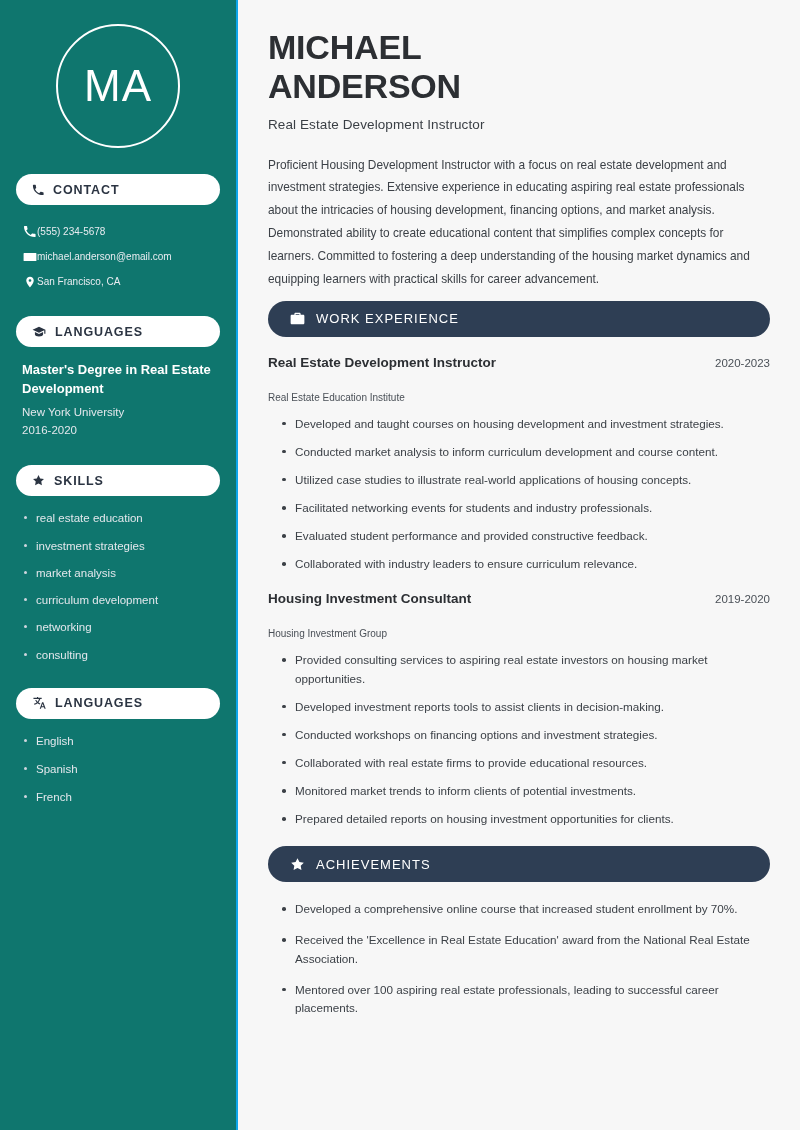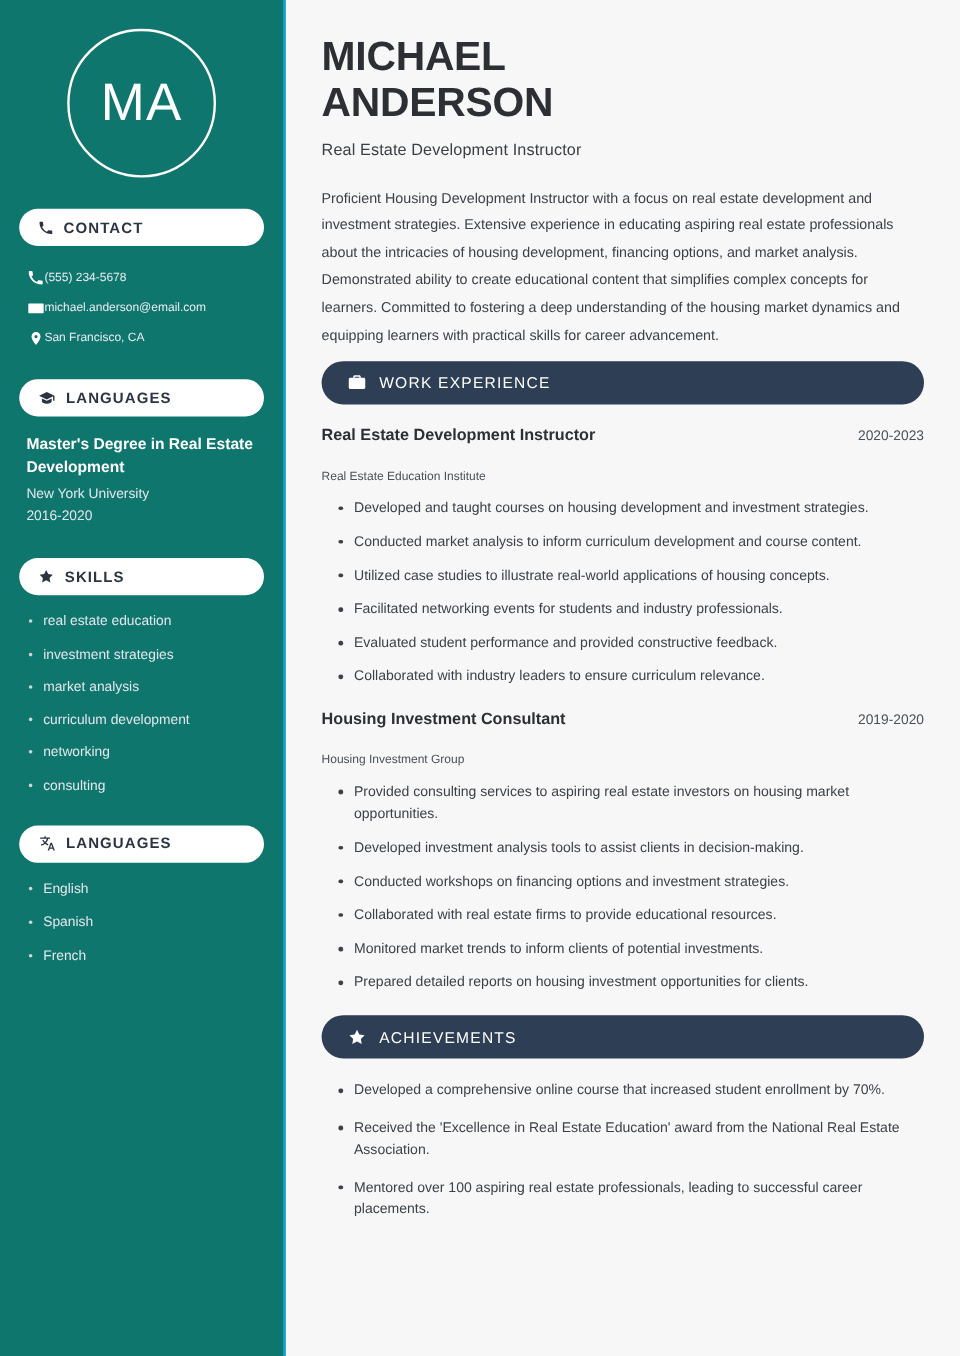--- a/index.html
+++ b/index.html
@@ -361,21 +361,21 @@
     </div>
 
     <div class="job">
       <div class="job-head">
         <div class="job-role">Housing Investment Consultant</div>
         <div class="job-dates">2019-2020</div>
       </div>
       <div class="job-company">Housing Investment Group</div>
       <ul class="bullets">
         <li>Provided consulting services to aspiring real estate investors on housing market opportunities.</li>
-        <li>Developed investment analysis tools to assist clients in decision-making.</li>
+        <li>Developed investment reports tools to assist clients in decision-making.</li>
         <li>Conducted workshops on financing options and investment strategies.</li>
         <li>Collaborated with real estate firms to provide educational resources.</li>
         <li>Monitored market trends to inform clients of potential investments.</li>
         <li>Prepared detailed reports on housing investment opportunities for clients.</li>
       </ul>
     </div>
 
     <div class="section-bar">
       <span class="ico">
         <svg width="15" height="15" viewBox="0 0 24 24" fill="#ffffff">

